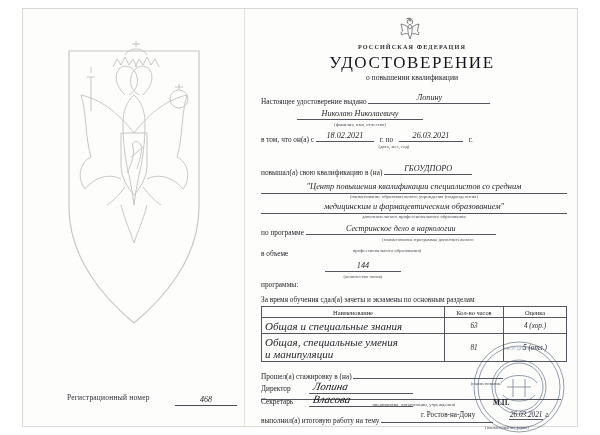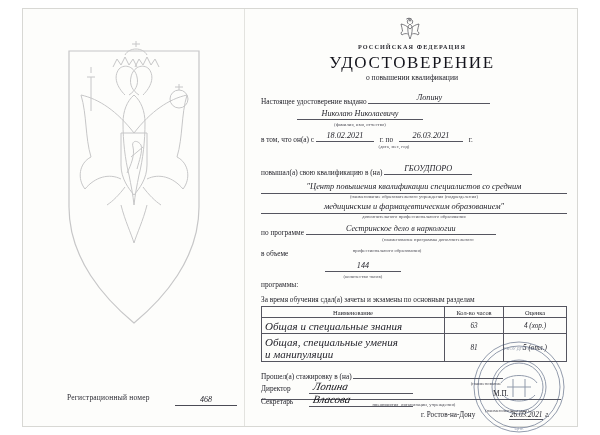--- a/index.html
+++ b/index.html
@@ -212,23 +212,24 @@
     font-style: italic;
     font-size: 11px;
     color: #16161c;
     transform: skewX(-12deg);
     white-space: nowrap;
     overflow: hidden;
   }
   .mp {
     position: absolute;
     left: 232px;
-    top: 6px;
+    top: 15px;
     font-size: 7.4px;
     color: #23232b;
+    font-weight: bold;
   }
   .city {
     position: absolute;
     left: 160px;
     top: 15px;
     font-size: 7.2px;
     color: #23232b;
   }
   .date-right {
     position: absolute;
@@ -396,20 +397,24 @@
         <div class="row" style="margin-top:6px">
           <span class="lbl">Прошел(а) стажировку в (на)</span>
           <span class="fill" style="width:150px"></span>
         </div>
         <div class="caption" style="width:150px;margin-left:150px">(наименование</div>
         <div class="row" style="margin-top:2px">
           <span class="fill" style="width:300px"></span>
         </div>
         <div class="caption">предприятия, организации, учреждения)</div>
 
+        <div class="row" style="margin-top:4px">
+          <span class="lbl">выполнил(а) итоговую работу на тему</span>
+          <span class="fill" style="width:112px"></span>
+        </div>
         <div class="caption" style="width:112px;margin-left:190px">(наименование темы)</div>
       </div>
 
       <div class="stamp">
         <svg viewBox="0 0 96 96" xmlns="http://www.w3.org/2000/svg">
           <g fill="none" stroke="#3a4a6a" stroke-width="1">
             <circle cx="48" cy="48" r="45"></circle>
             <circle cx="48" cy="48" r="41"></circle>
             <circle cx="48" cy="48" r="27"></circle>
             <circle cx="48" cy="48" r="24"></circle>

